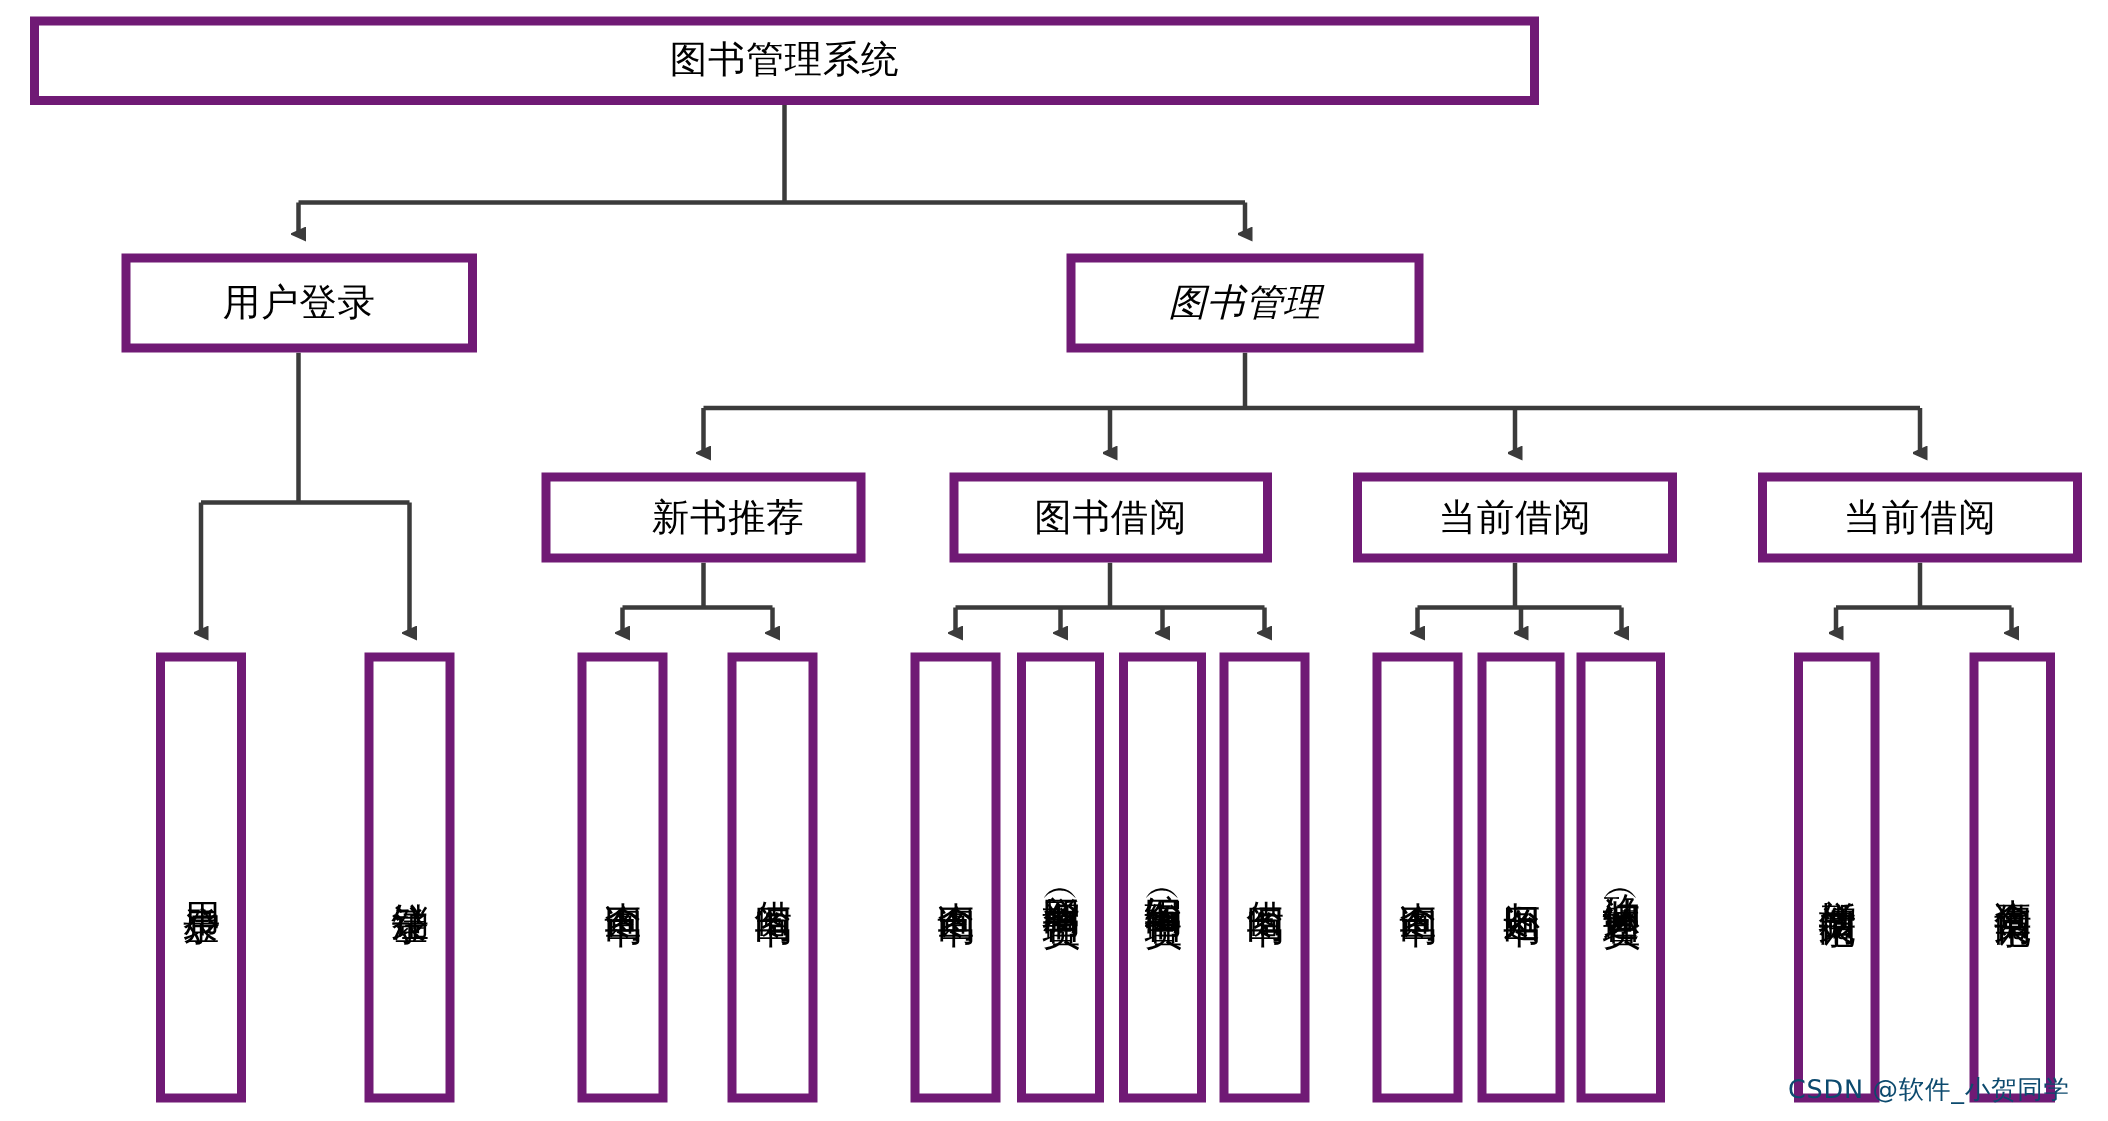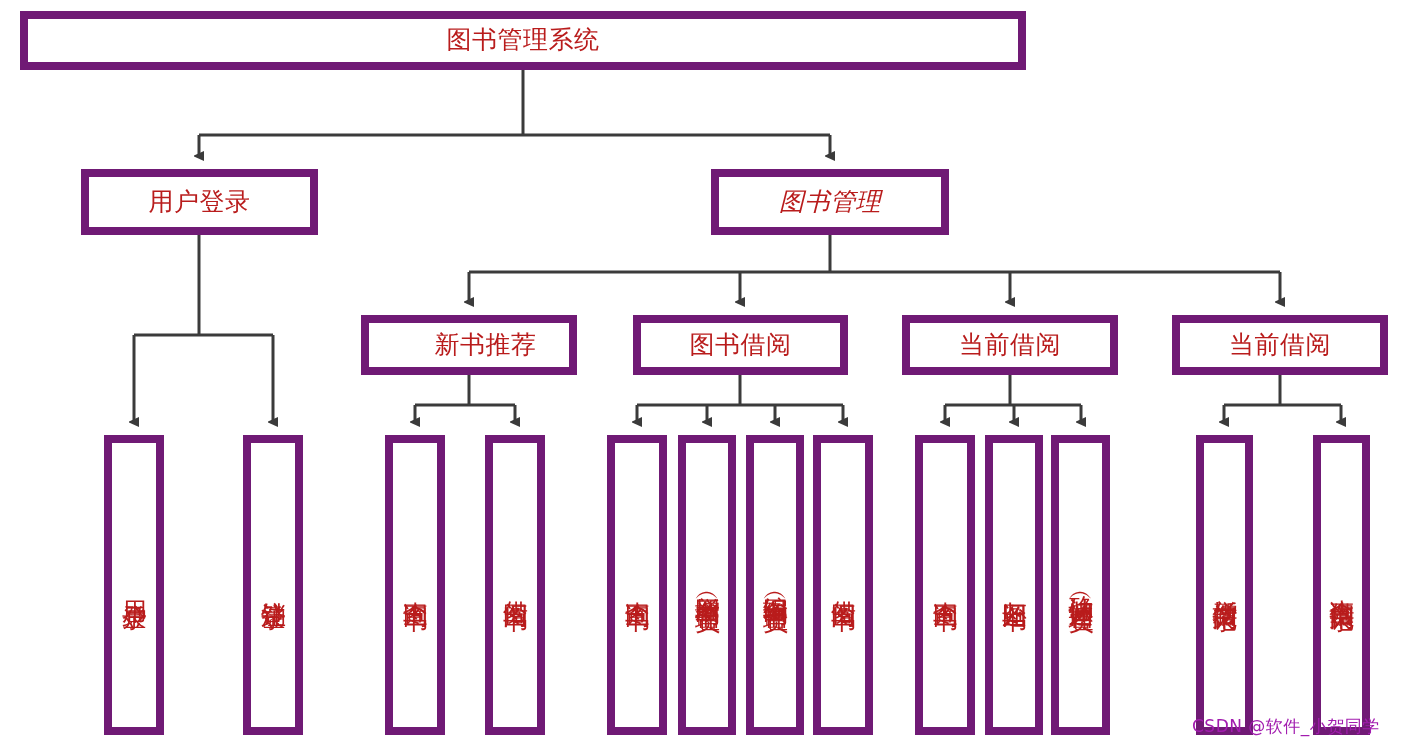--- a/index.html
+++ b/index.html
@@ -21,26 +21,26 @@
     position: absolute;
     left: 0;
     top: 0;
     width: 1405px;
     height: 747px;
     pointer-events: none;
   }
   .node {
     position: absolute;
     box-sizing: border-box;
-    border: 8px solid #701a75;
+    border: 6px solid #701a75;
     background: #ffffff;
     display: flex;
     align-items: center;
     justify-content: center;
-    color: #b91c1c;
+    color: #000000;
   }
   .node .label {
     display: block;
     text-align: center;
     line-height: 1.05;
     letter-spacing: 0.5px;
   }
   
   .node.horiz .label {
     font-size: 25px;
@@ -58,21 +58,21 @@
     writing-mode: vertical-rl;
     text-orientation: upright;
     font-size: 25px;
     line-height: 1.12;
     letter-spacing: 2px;
     max-height: 290px;
   }
   .watermark {
     position: absolute;
     font-size: 17px;
-    color: #a21caf;
+    color: #0c4a6e;
     white-space: nowrap;
     letter-spacing: 0.5px;
   }
 </style>
 </head>
 <body>
 
 <div id="canvas">
 
   <svg class="edge-layer" viewBox="0 0 1405 747" xmlns="http://www.w3.org/2000/svg">

